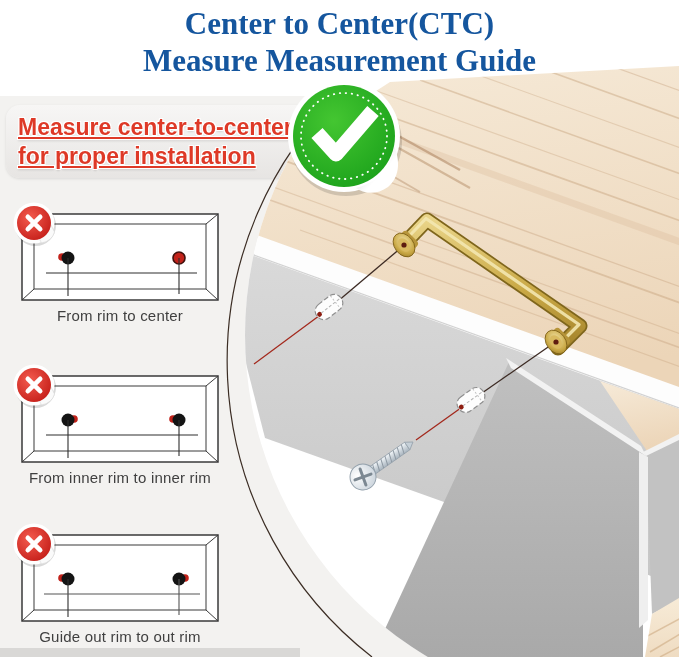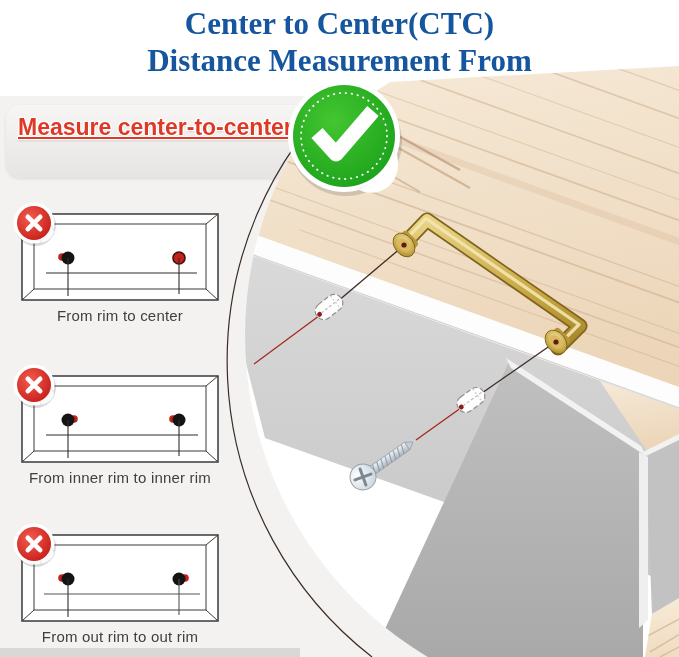--- a/index.html
+++ b/index.html
@@ -17,20 +17,21 @@
 </style>
 </head>
 <body>
 
 <div class="canvas">
   <div class="left-bg"></div>
 
   <div class="callout">
     <div class="callout-text">
       <div>Measure center-to-center</div>
+      <div>for proper installation</div>
     </div>
   </div>
 
   <svg class="gfx" width="679" height="657" viewBox="0 0 679 657">
     <defs>
       <clipPath id="circleClip">
           <circle cx="620" cy="335" r="375"></circle>
         </clipPath>
       <clipPath id="woodClip">
           <polygon points="300,140 390,82 679,66 679,410 215,220"></polygon>
@@ -265,19 +266,19 @@
       <circle cx="0" cy="0" r="56" fill="#ffffff"></circle>
       <path d="M 12 52 C 34 46 47 33 50 10 C 57 26 55 42 44 51 C 33 59 20 58 12 52 Z" fill="url(#curlGrad)"></path>
       <circle cx="0" cy="0" r="51" fill="url(#greenRad)"></circle>
       <circle cx="0" cy="0" r="43" fill="none" stroke="#ffffff" stroke-width="1.8" stroke-dasharray="0.5 5.5" stroke-linecap="round"></circle>
       <path d="M -27 -3 L -8 18 L 29 -25" fill="none" stroke="#ffffff" stroke-width="15" stroke-linejoin="round"></path>
     </g>
   </svg>
 
   <div class="title">
     <div>Center to Center(CTC)</div>
-    <div>Distance Measurement From</div>
+    <div>Measure Measurement Guide</div>
   </div>
 
   <div class="cap cap2">From inner rim to inner rim</div>
   <div class="cap cap1">From rim to center</div>
-  <div class="cap cap3">From out rim to out rim</div>
+  <div class="cap cap3">Guide out rim to out rim</div>
 </div>
 
 </body></html>

